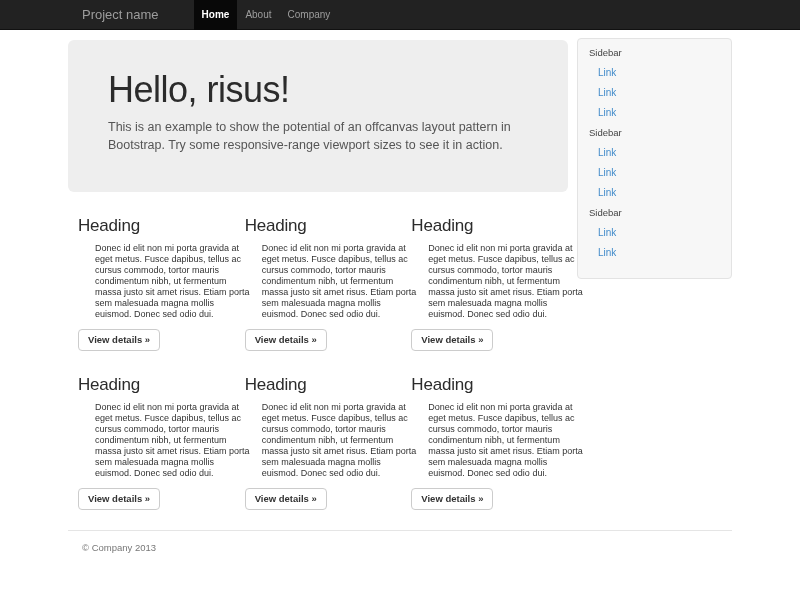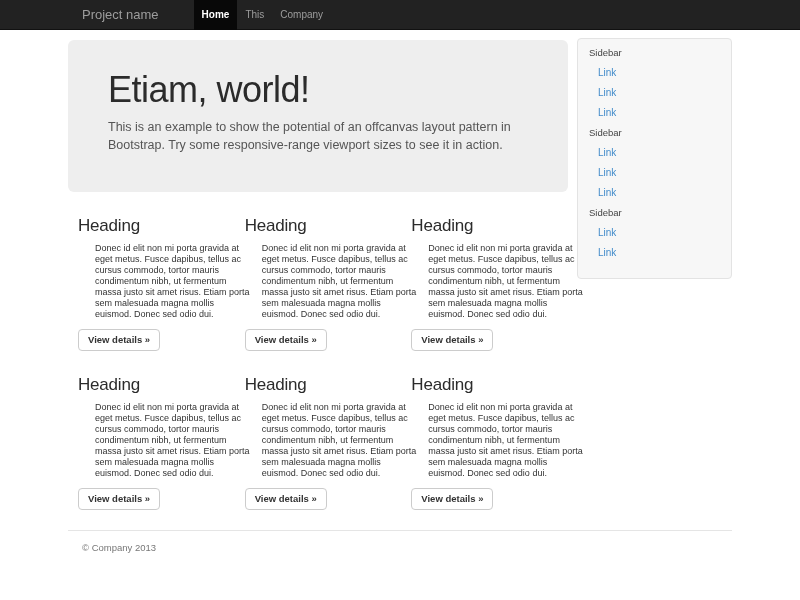--- a/index.html
+++ b/index.html
@@ -52,33 +52,33 @@
   .footer p { font-size:9.5px; color:#777; }
 </style>
 </head>
 <body>
 
 <div class="navbar">
   <div class="navbar-inner">
     <a class="brand">Project name</a>
     <div class="nav">
       <a class="nav-item active">Home</a>
-      <a class="nav-item">This</a>
+      <a class="nav-item">About</a>
       <a class="nav-item">Company</a>
     </div>
   </div>
 </div>
 
 <div class="container">
   <div class="row-offcanvas">
 
     <div class="main">
 
       <div class="jumbotron">
-        <h1>Etiam, world!</h1>
+        <h1>Hello, risus!</h1>
         <p>This is an example to show the potential of an offcanvas layout pattern in Bootstrap. Try some responsive-range viewport sizes to see it in action.</p>
       </div>
 
       <div class="row">
         <div class="col">
           <h2>Heading</h2>
           <p>Donec id elit non mi porta gravida at eget metus. Fusce dapibus, tellus ac cursus commodo, tortor mauris condimentum nibh, ut fermentum massa justo sit amet risus. Etiam porta sem malesuada magna mollis euismod. Donec sed odio dui.</p>
           <button class="btn">View details »</button>
         </div>
         <div class="col">

